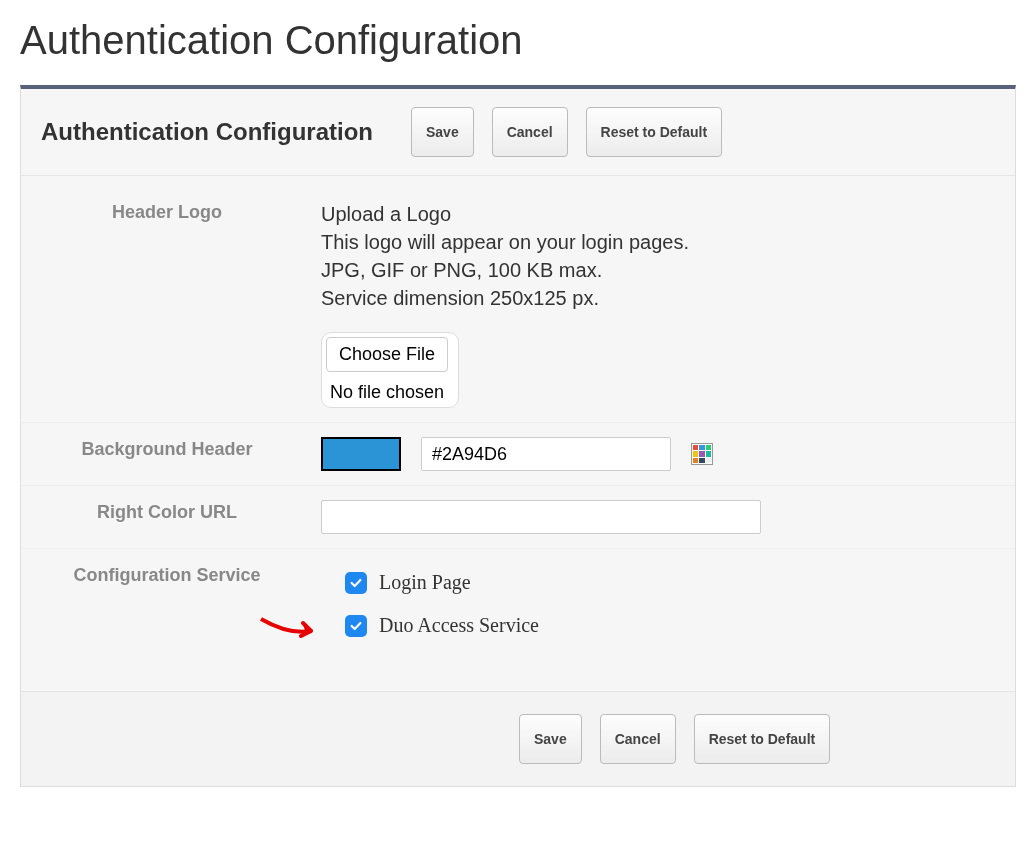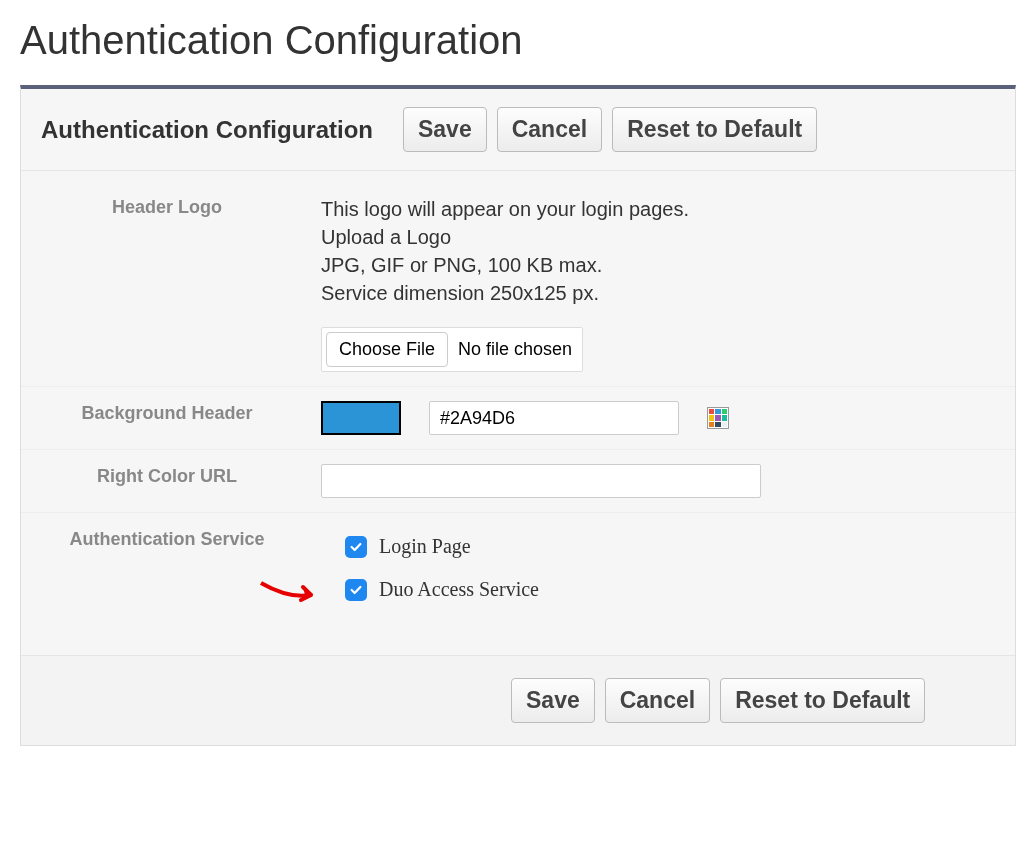--- a/index.html
+++ b/index.html
@@ -37,25 +37,26 @@
       margin-right: 30px;
     }
     .btn-group {
       display: flex;
       gap: 10px;
     }
     .btn {
       background: linear-gradient(#fdfdfd, #ececec);
       border: 1px solid #bbb;
       border-radius: 4px;
-      padding: 8px 14px;
-      font-size: 23px;
+      padding: 16px 14px;
+      font-size: 14px;
       font-weight: 700;
       color: #444;
       cursor: pointer;
+      margin-left: 8px;
     }
     .form-body {
       padding: 10px 0 20px 0;
     }
     .form-row {
       display: flex;
       align-items: flex-start;
       padding: 14px 20px;
       border-top: 1px solid #eee;
     }
@@ -74,37 +75,38 @@
       font-size: 20px;
       color: #333;
     }
     .upload-hint { line-height: 1.4; margin-bottom: 20px; }
     .choose-file-wrap {
       display: inline-flex;
       align-items: center;
       gap: 10px;
       background: #fff;
       border: 1px solid #ddd;
-      border-radius: 2px;
+      border-radius: 10px;
       padding: 4px 10px 4px 4px;
+      flex-direction: column;
     }
     .choose-file-btn {
       background: #fff;
       border: 1px solid #ccc;
       border-radius: 4px;
       padding: 6px 12px;
       font-size: 18px;
       cursor: pointer;
     }
     .file-status { font-size: 18px; color: #000000; }
 
     .bgcolor-row .form-field {
       display: flex;
       align-items: center;
-      gap: 28px;
+      gap: 20px;
     }
     .color-swatch {
       width: 80px;
       height: 34px;
       border: 2px solid #000;
       background: #2a94d6;
       cursor: pointer;
     }
     .text-input {
       height: 34px;
@@ -185,22 +187,22 @@
       <button class="btn">Reset to Default</button>
     </div>
   </div>
 
   <div class="form-body">
 
     <div class="form-row">
       <div class="form-label">Header Logo</div>
       <div class="form-field">
         <div class="upload-hint">
+          <div>Upload a Logo</div>
           <div>This logo will appear on your login pages.</div>
-          <div>Upload a Logo</div>
           <div>JPG, GIF or PNG, 100 KB max.</div>
           <div>Service dimension 250x125 px.</div>
         </div>
         <div class="choose-file-wrap">
           <button class="choose-file-btn">Choose File</button>
           <span class="file-status">No file chosen</span>
         </div>
       </div>
     </div>
 
@@ -224,21 +226,21 @@
     </div>
 
     <div class="form-row">
       <div class="form-label">Right Color URL</div>
       <div class="form-field">
         <input class="right-frame-input" value="" style="">
       </div>
     </div>
 
     <div class="form-row">
-      <div class="form-label">Authentication Service</div>
+      <div class="form-label">Configuration Service</div>
       <div class="form-field auth-services">
 
         <div class="checkbox-row">
           <span class="chk">
             <svg viewBox="0 0 16 16">
                 <path d="M3 8 L6.5 11.5 L13 4.5" stroke="#fff" stroke-width="2.5" fill="none" stroke-linecap="round" stroke-linejoin="round"></path>
               </svg>
           </span>
           <span class="chk-label">Login Page</span>
         </div>

